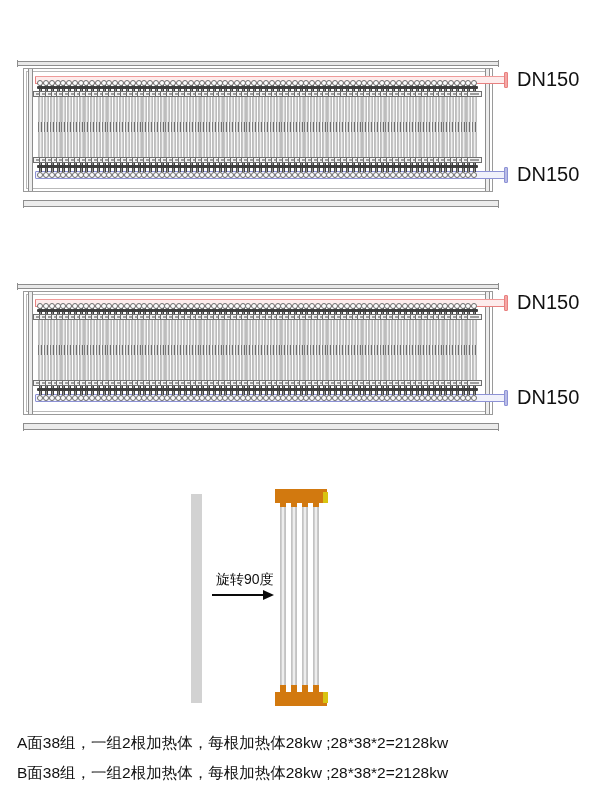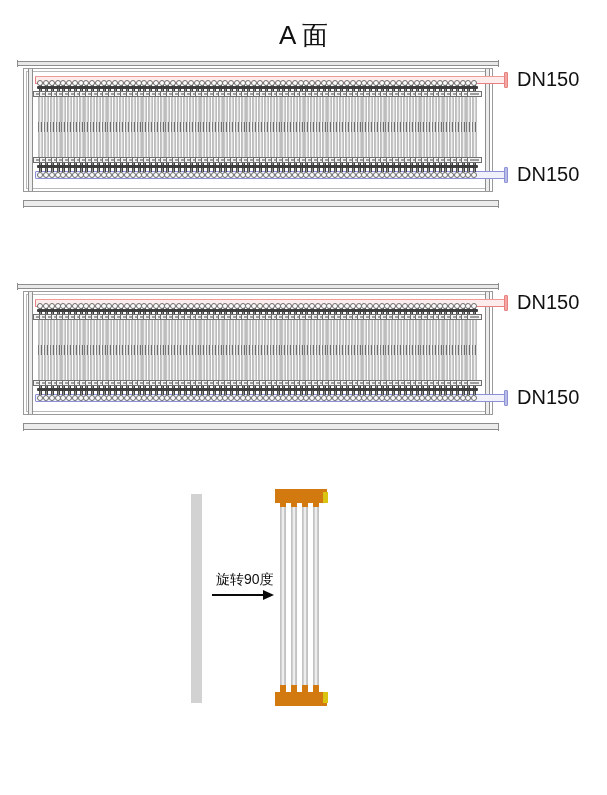--- a/index.html
+++ b/index.html
@@ -170,21 +170,20 @@
     line-height:1;
   }
   #note-a{top:735px;}
   #note-b{top:765px;}
 </style>
 </head>
 <body>
 
 <div class="stage">
 
-  <div class="sec-title" id="title-a">A 面</div>
   <div class="cabinet" id="cab-a" style="left: 17px; width: 482px; top: 60px; height: 148px;">
       <div class="top-rail"></div>
       <div class="base-rail" style="width: 476px;"></div>
       <div class="inner-frame" style="left: 6px; top: 8px; width: 470px; height: 124px;">
         <div class="post" style="left: 4px;"></div>
         <div class="post" style="left: 461px;"></div>
         <div class="pipe red" style="left: 11px; top: 7px; width: 471px;"></div>
         <div class="pipe-cap red" style="left: 480px; top: 3px;"></div>
         <div class="pipe blue" style="left: 11px; top: 102px; width: 471px;"></div>
         <div class="pipe-cap blue" style="left: 480px; top: 98px;"></div>
@@ -1896,14 +1895,16 @@
       <div class="assy-stub" style="left: 291px; top: 685px; height: 8px;"></div>
       <div class="assy-stub" style="left: 302px; top: 503px; height: 7px;"></div>
       <div class="assy-tube" style="left: 302px; top: 507px; height: 185px;"></div>
       <div class="assy-stub" style="left: 302px; top: 685px; height: 8px;"></div>
       <div class="assy-stub" style="left: 313px; top: 503px; height: 7px;"></div>
       <div class="assy-tube" style="left: 313px; top: 507px; height: 185px;"></div>
       <div class="assy-stub" style="left: 313px; top: 685px; height: 8px;"></div>
     </div>
   <div class="rot-label" id="rot-label" style="left: 216px; top: 572px;">旋转90度</div>
 
+  <div class="note" id="note-a">A面38组，一组2根加热体，每根加热体28kw ;28*38*2=2128kw</div>
+  <div class="note" id="note-b">B面38组，一组2根加热体，每根加热体28kw ;28*38*2=2128kw</div>
 
 </div>
 
 </body></html>

